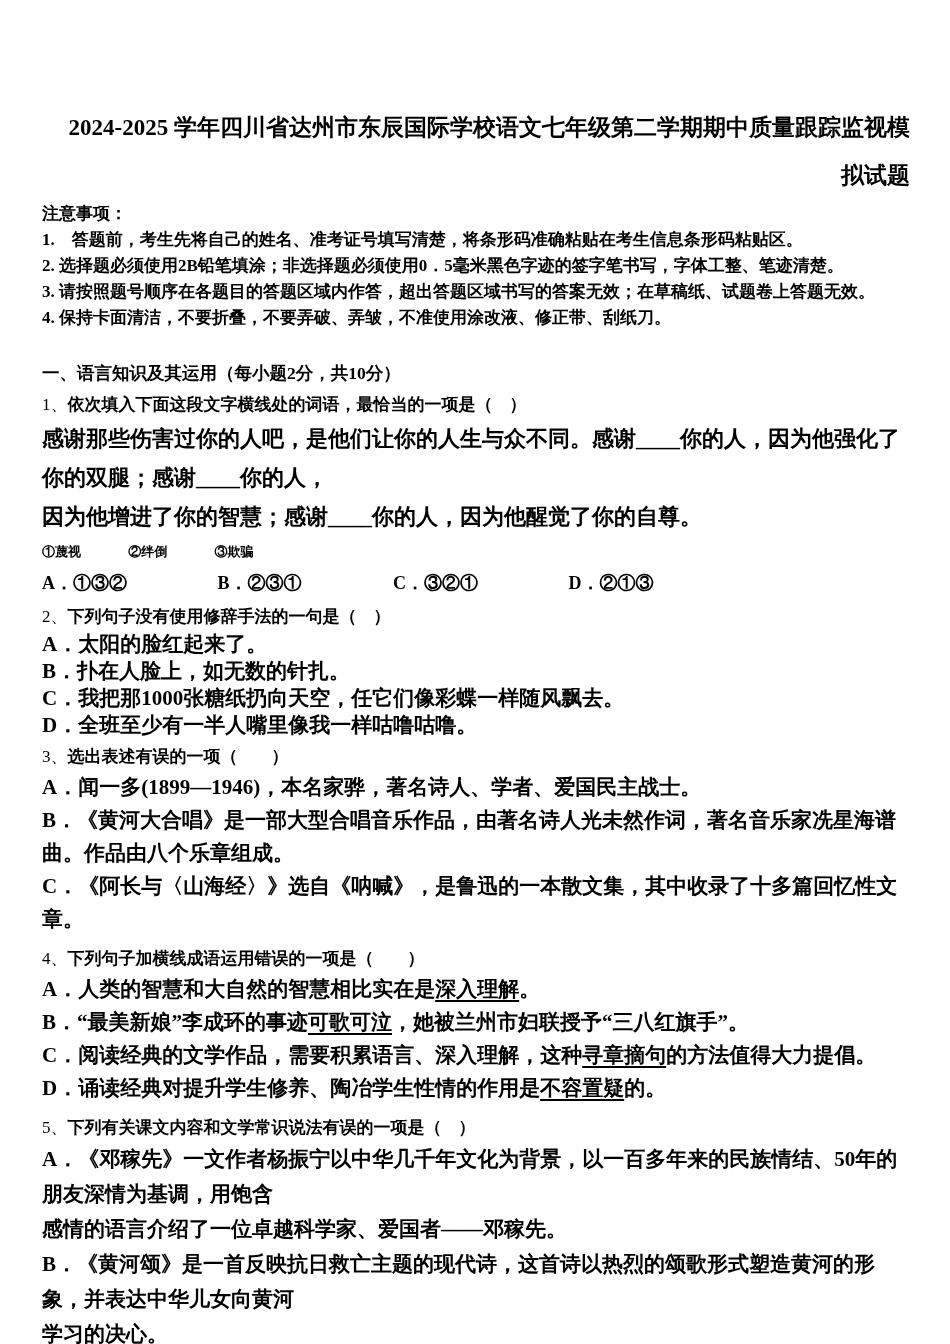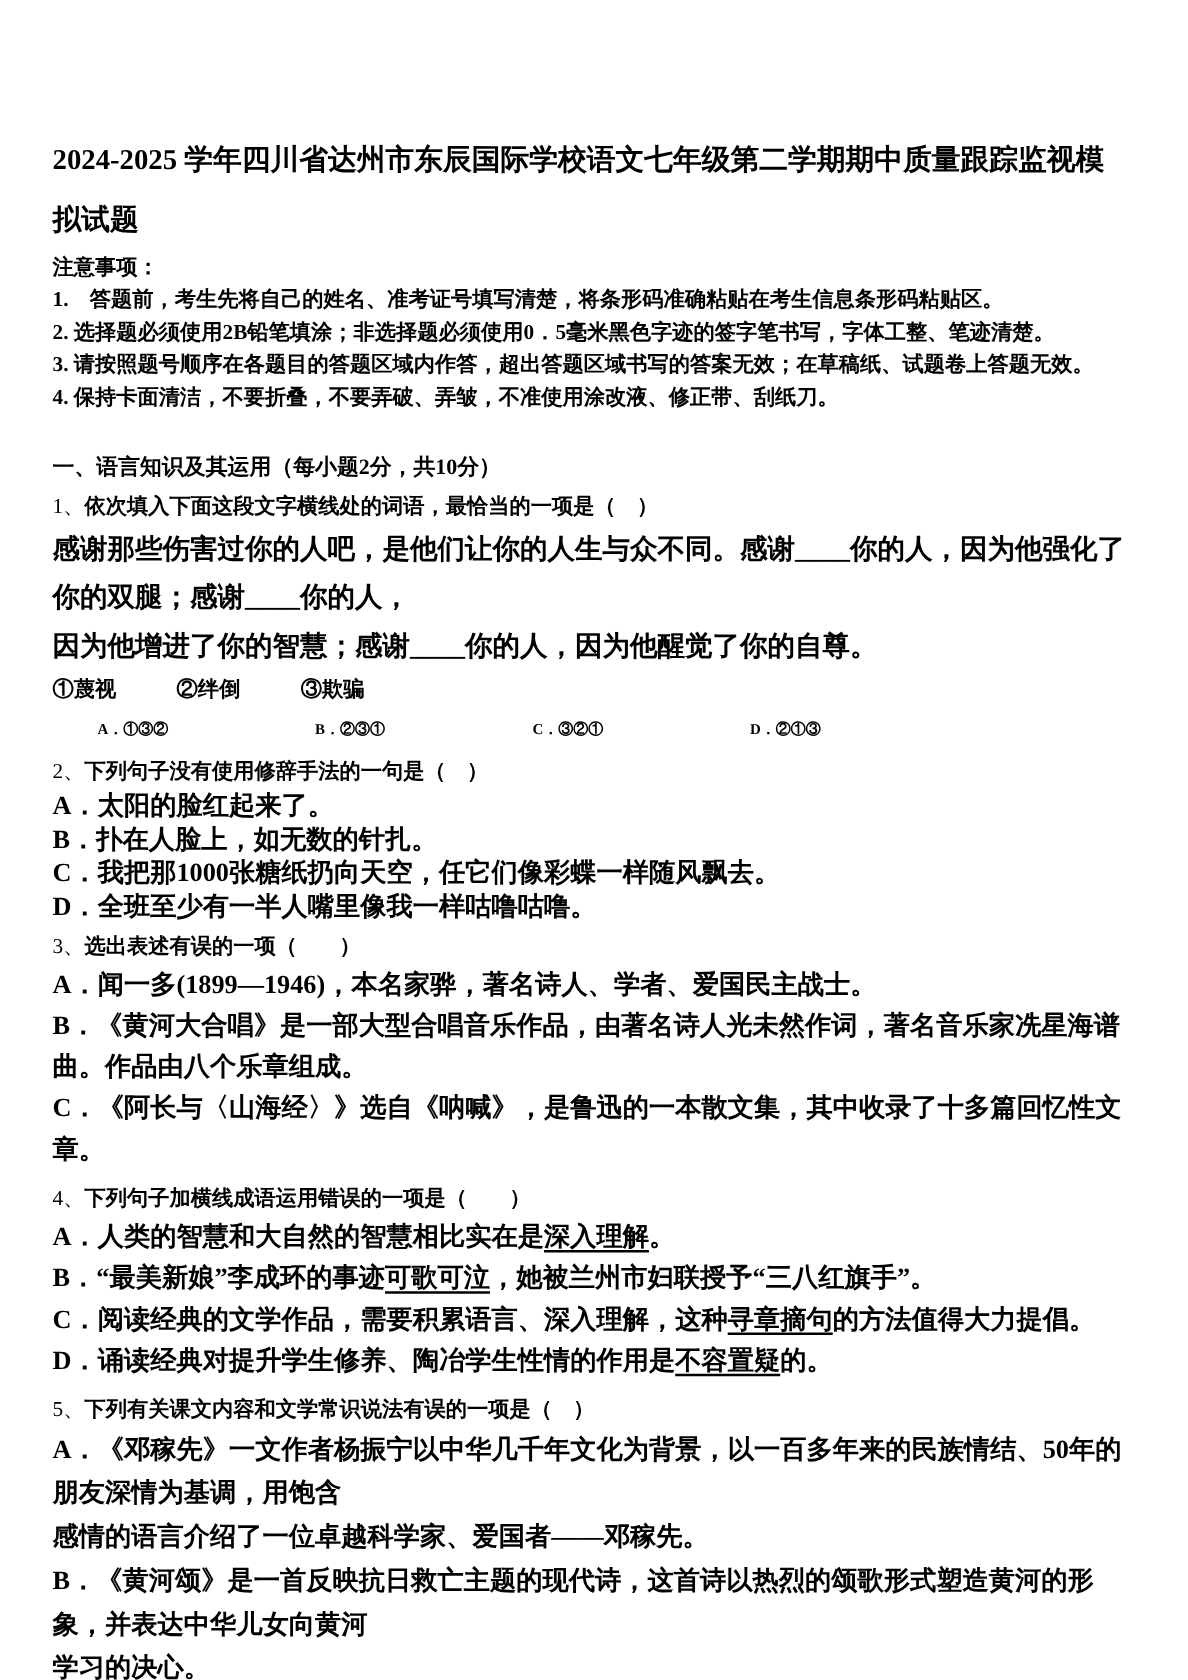--- a/index.html
+++ b/index.html
@@ -10,35 +10,35 @@
     overflow: hidden;
     font-family: "Liberation Serif", "DejaVu Serif", serif;
   }
   .doc {
     box-sizing: border-box;
     width: 950px; height: 1344px;
     padding: 104px 40px 0 42px;
     font-weight: 700;
   }
   .title-line {
-    text-align: left;
+    text-align: right;
     font-size: 23px;
     line-height: 48px;
     font-weight: 700;
   }
   .notice-heading { font-size: 17px; line-height: 27px; }
   .notice-item    { font-size: 17px; line-height: 26px; }
   .section-heading { font-size: 17.5px; line-height: 27px; margin-top: 29px; }
   .stem { font-size: 17px; line-height: 28px; margin-top: 4px; }
   .stem-gap { margin-top: 9px; }
   .qnum { font-weight: 400; font-family: "Liberation Serif", "DejaVu Serif", serif; }
   .passage-line { font-size: 22px; line-height: 39px; }
-  .words-row { font-size: 17px; line-height: 32px; }
+  .words-row { font-size: 13px; line-height: 32px; }
   .words-row .word { display: inline-block; margin-right: 44px; }
-  .options-row { font-size: 12px; line-height: 31px; margin-left: 36px; }
+  .options-row { font-size: 18px; line-height: 31px; }
   .options-row .opt-cell { display: inline-block; width: 171px; }
   .opt { font-size: 21px; }
   .opt-q2 { line-height: 27px; }
   .opt-q3 { line-height: 33px; }
   .opt-q4 { line-height: 33px; }
   .opt-q5 { line-height: 35px; }
   .uterm {
     text-decoration: underline;
     text-decoration-thickness: 1.5px;
     text-underline-offset: 4px;

